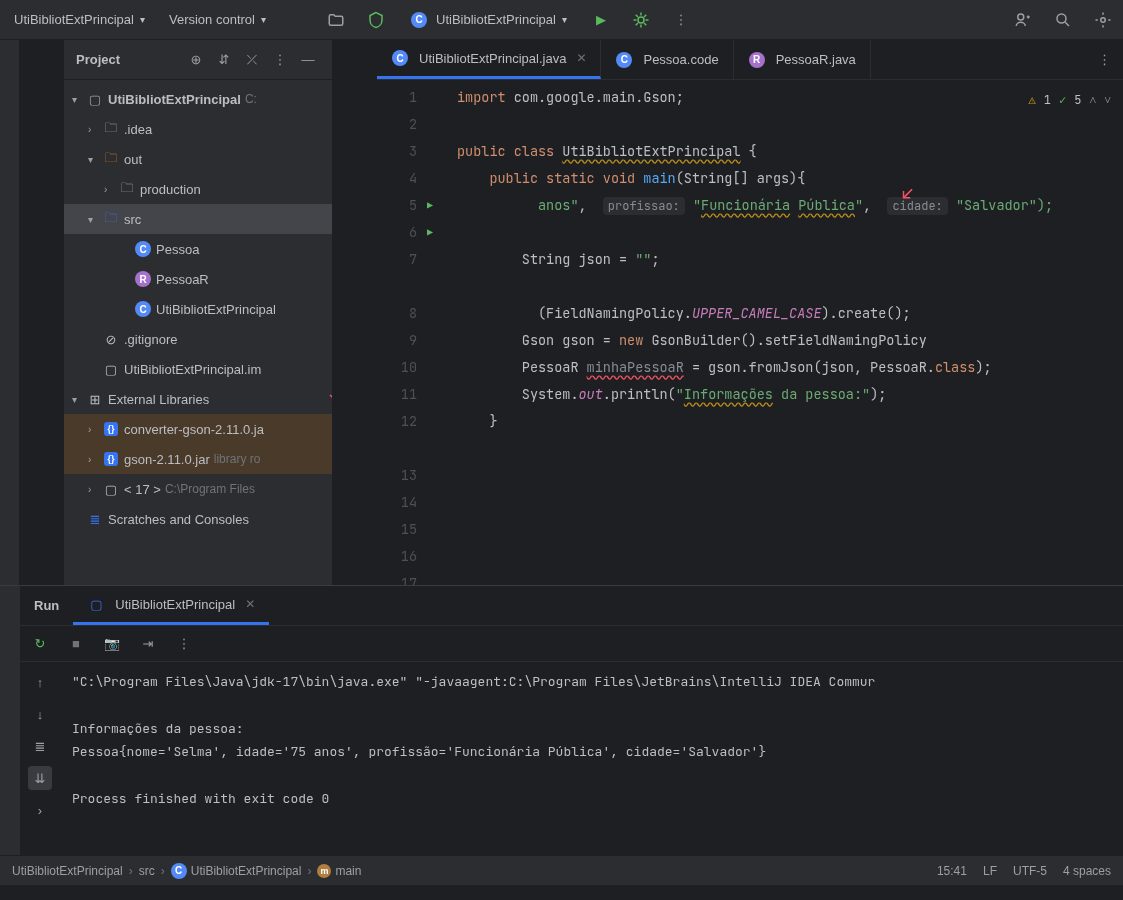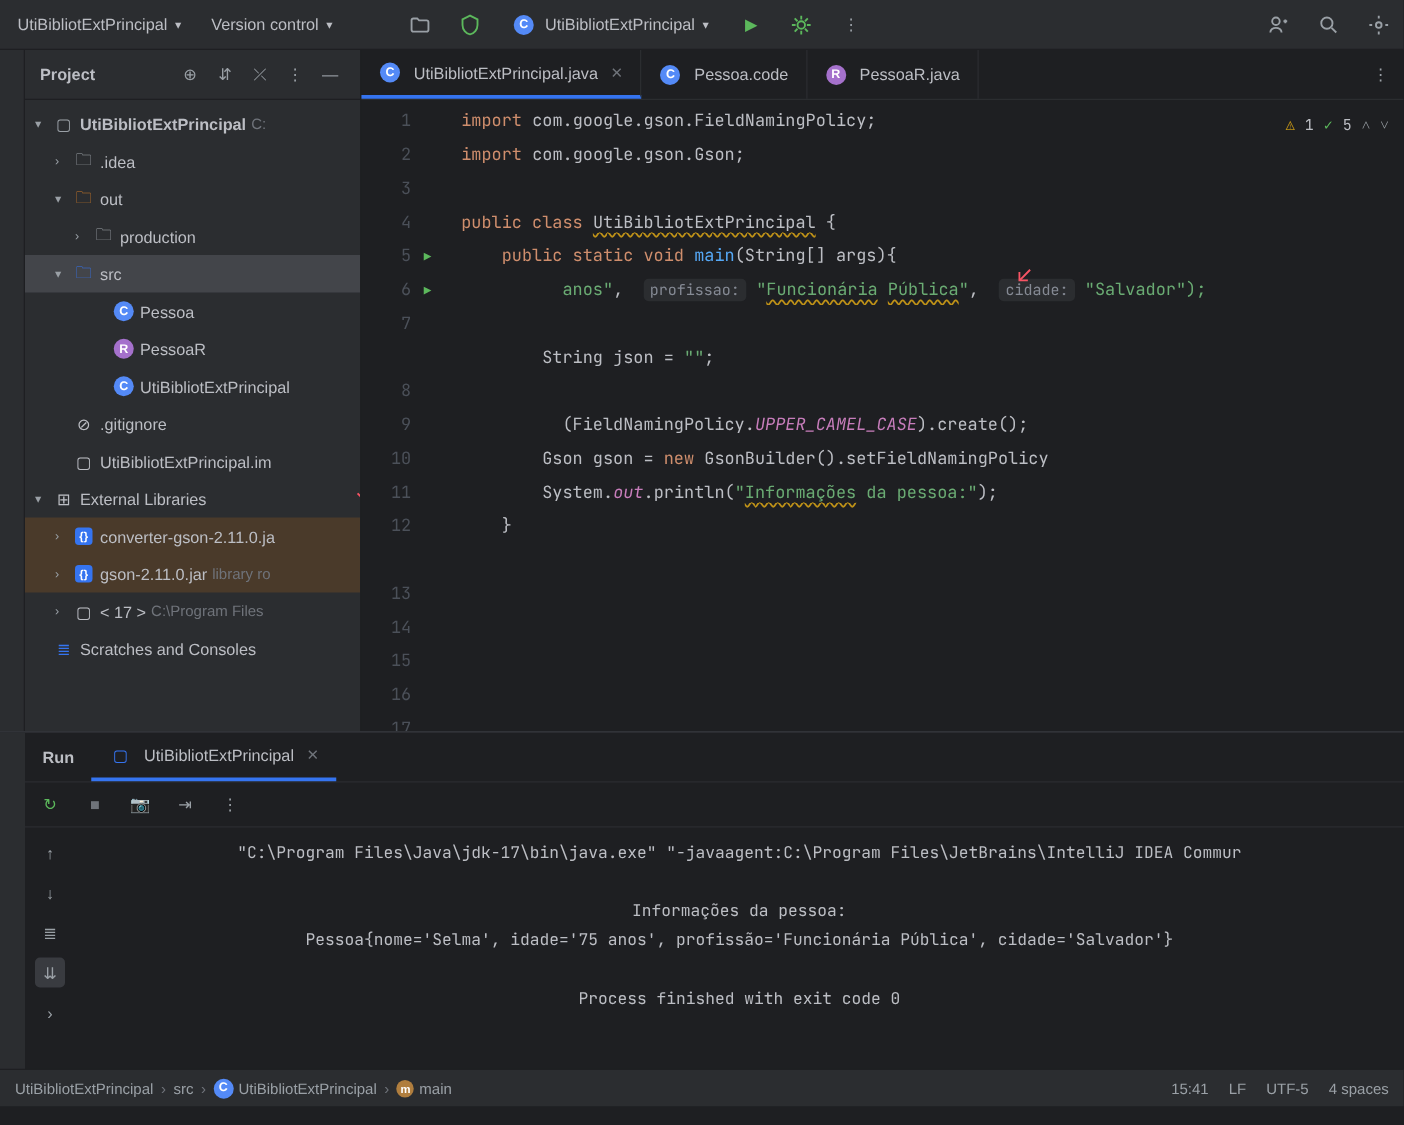--- a/index.html
+++ b/index.html
@@ -6,21 +6,21 @@
 body { font-family: -apple-system, BlinkMacSystemFont, "Segoe UI", sans-serif; background: #1e1f22; color: #bcbec4; width: 1123px; height: 900px; overflow: hidden; font-size: 13px; }
 .top-bar { height: 40px; background: #2b2d30; display: flex; align-items: center; padding: 0 8px; gap: 12px; border-bottom: 1px solid #1e1f22; }
 .top-left { display: flex; align-items: center; gap: 12px; }
 .proj-btn { display: flex; align-items: center; gap: 4px; cursor: pointer; color: #bcbec4; padding: 4px 6px; border-radius: 4px; }
 .chevron-down { font-size: 10px; margin-left: 2px; }
 .top-center { display: flex; align-items: center; gap: 16px; margin-left: 40px; }
 .top-right { margin-left: auto; display: flex; align-items: center; gap: 16px; }
 .icon-btn { width: 24px; height: 24px; display: flex; align-items: center; justify-content: center; cursor: pointer; border-radius: 4px; color: #9aa0a6; }
 .run-icon { color: #5cb85c; }
 .debug-icon { color: #5cb85c; }
-.main-area { display: flex; height: 545px; }
+.main-area { display: flex; height: 545px; gap: 44px; }
 .left-gutter { width: 20px; background: #2b2d30; border-right: 1px solid #1e1f22; flex-shrink: 0; }
 .sidebar { width: 269px; background: #2b2d30; border-right: 1px solid #1e1f22; display: flex; flex-direction: column; overflow: hidden; }
 .sidebar-header { height: 40px; display: flex; align-items: center; padding: 0 12px; gap: 8px; border-bottom: 1px solid #1e1f22; }
 .sidebar-title { font-weight: 600; flex: 1; }
 .sidebar-tools { display: flex; gap: 4px; }
 .tree { flex: 1; overflow-y: auto; padding-top: 4px; }
 .tree-row { display: flex; align-items: center; height: 30px; padding-left: 8px; cursor: pointer; white-space: nowrap; }
 .tree-row.selected { background: #43454a; }
 .tree-row.highlighted { background: #4a3a2a; }
 .indent-1 { padding-left: 24px; }
@@ -49,21 +49,21 @@
 .code-line { height: 27px; line-height: 27px; white-space: pre; }
 .kw { color: #cf8e6d; }
 .str { color: #6aab73; }
 .it { font-style: italic; color: #c77dbb; }
 .hint-par { background: #2b2d30; color: #858a94; border-radius: 4px; padding: 1px 5px; font-size: 12px; }
 .underline-wavy { text-decoration: underline wavy #be9117; text-underline-offset: 3px; }
 .underline-red { text-decoration: underline wavy #f75464; text-underline-offset: 3px; }
 .editor-corner { position: absolute; right: 12px; top: 100px; display: flex; gap: 8px; align-items: center; font-size: 12px; }
 .warn-badge { color: #be9117; }
 .check-badge { color: #5cb85c; }
-.bottom-panel { height: 270px; background: #1e1f22; border-top: 1px solid #393b40; display: flex; position: relative; text-align: center; }
+.bottom-panel { height: 270px; background: #1e1f22; border-top: 1px solid #393b40; display: flex; position: relative; }
 .bp-left-gutter { width: 20px; background: #2b2d30; flex-shrink: 0; }
 .bp-main { flex: 1; display: flex; flex-direction: column; }
 .bp-tabs { height: 40px; display: flex; align-items: stretch; border-bottom: 1px solid #2b2d30; }
 .bp-tab { display: flex; align-items: center; padding: 0 14px; gap: 6px; cursor: pointer; }
 .bp-tab.active { border-bottom: 3px solid #3574f0; }
 .bp-tab.main { font-weight: 600; }
 .bp-toolbar { height: 36px; display: flex; align-items: center; padding: 0 8px; gap: 12px; border-bottom: 1px solid #2b2d30; }
 .bp-output-wrap { flex: 1; display: flex; overflow: hidden; }
 .bp-side-tools { width: 40px; display: flex; flex-direction: column; align-items: center; gap: 8px; padding-top: 8px; flex-shrink: 0; }
 .bp-output { flex: 1; font-family: "JetBrains Mono", Consolas, monospace; font-size: 13px; padding: 8px 12px; white-space: pre; overflow: auto; line-height: 1.8; }
@@ -286,31 +286,31 @@
         <div class="gutter-line">11</div>
         <div class="gutter-line">12</div>
         <div class="gutter-line"></div>
         <div class="gutter-line">13</div>
         <div class="gutter-line">14</div>
         <div class="gutter-line">15</div>
         <div class="gutter-line">16</div>
         <div class="gutter-line">17</div>
       </div>
       <div class="code">
-        <div class="code-line"><span class="kw">import</span><span> com.google.gson.FieldNamingPolicy;</span></div>
-        <div class="code-line"><span class="kw">import</span><span> com.google.gson.Gson;</span></div>
+        <div class="code-line"><span class="kw">import</span><span> com.google.main.Gson;</span></div>
         <div class="code-line"></div>
         <div class="code-line"><span class="kw">public class </span><span class="underline-wavy">UtiBibliotExtPrincipal</span><span> {</span></div>
         <div class="code-line"><span class="kw">    public static void </span><span style="color:#56a8f5">main</span><span>(String[] args){</span></div>
         <div class="code-line" style="position:relative"><span class="str">          anos"</span><span>,  </span><span class="hint-par">profissao:</span><span class="str"> "</span><span class="str underline-wavy">Funcionária</span><span class="str"> </span><span class="str underline-wavy">Pública</span><span class="str">"</span><span>,  </span><span class="hint-par">cidade:</span><span class="str"> "Salvador");</span><span class="red-arrow" style="left:445px; top:-12px">↙</span></div>
         <div class="code-line"></div>
         <div class="code-line"><span>        String json = </span><span class="str">""</span><span>;</span></div>
         <div class="code-line"></div>
         <div class="code-line"><span>          (FieldNamingPolicy.</span><span class="it">UPPER_CAMEL_CASE</span><span>).create();</span></div>
         <div class="code-line"><span>        Gson gson = </span><span class="kw">new</span><span> GsonBuilder().setFieldNamingPolicy</span></div>
+        <div class="code-line"><span>        PessoaR </span><span class="underline-red" style="color:#858a94">minhaPessoaR</span><span> = gson.fromJson(json, PessoaR.</span><span class="kw">class</span><span>);</span></div>
         <div class="code-line"><span>        System.</span><span class="it">out</span><span>.println(</span><span class="str">"</span><span class="str underline-wavy">Informações</span><span class="str"> da pessoa:"</span><span>);</span></div>
         <div class="code-line"><span>    }</span></div>
       </div>
       <div class="editor-corner" style="top: 12px;">
         <span class="warn-badge">⚠</span>
           <span>1</span>
         <span class="check-badge">✓</span>
           <span>5</span>
         <span style="color:#9aa0a6">˄</span>
         <span style="color:#9aa0a6">˅</span>

